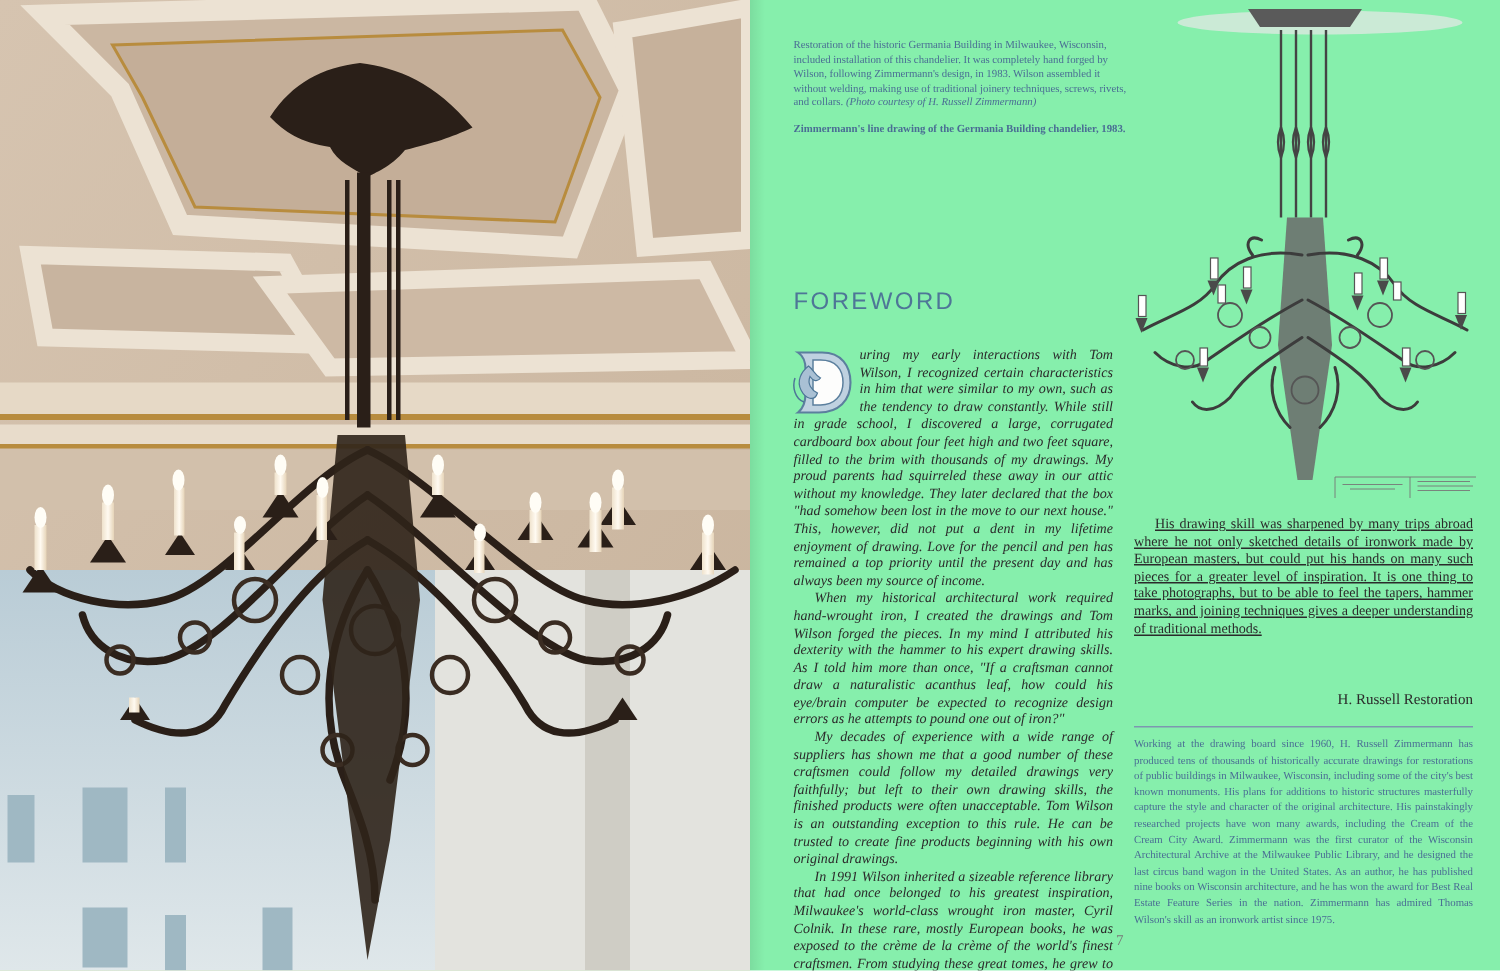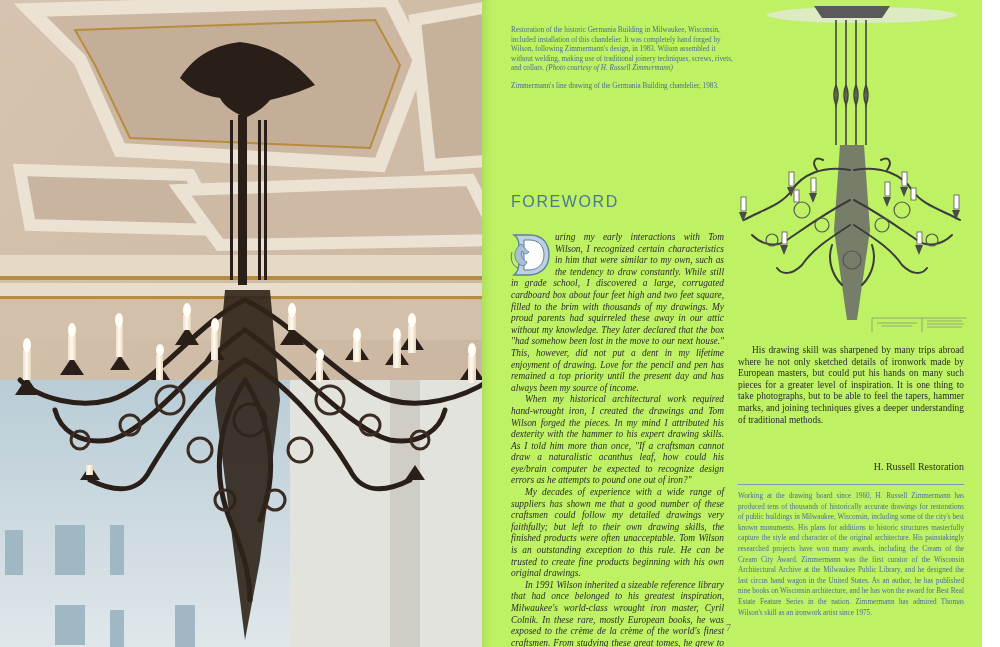--- a/index.html
+++ b/index.html
@@ -4,35 +4,35 @@
 <style>
   * { box-sizing: border-box; margin: 0; padding: 0; }
   html, body { width: 1000px; height: 647px; overflow: hidden; background: #fff; }
   body { position: relative; font-family: "Liberation Serif", "DejaVu Serif", serif; color: #2a2a2a; }
 
   
   .photo { position: absolute; left: 0; top: 0; width: 500px; height: 647px; overflow: hidden; background: #d8c6b2; }
   .photo svg { display: block; width: 500px; height: 647px; }
 
   
-  .page { position: absolute; left: 482px; top: 0; width: 500px; height: 647px; background: #bef264; }
+  .page { position: absolute; left: 500px; top: 0; width: 500px; height: 647px; background: #86efac; }
   .caption-block { position: absolute; left: 29px; top: 26px; width: 222px; font-size: 7.2px; line-height: 9.6px; color: #4a6e94; }
-  .caption-block p + p { margin-top: 8px; }
+  .caption-block p + p { margin-top: 8px; font-weight: bold; }
   .caption-block em { font-style: italic; }
 
   .title { position: absolute; left: 29px; top: 193px; font-family: "Liberation Sans", "DejaVu Sans", sans-serif; font-size: 16px; letter-spacing: 1.6px; color: #4e7697; font-weight: normal; }
 
   .body-col { position: absolute; left: 29px; top: 232px; width: 213px; font-size: 9.4px; line-height: 11.6px; text-align: justify; color: #2b2b2b; }
   .body-col p { text-indent: 14px; font-style: italic; }
   .body-col p.first { text-indent: 0; }
   .dropcap { float: left; width: 41px; height: 45px; margin: 0 4px 0 -1px; }
 
   .drawing { position: absolute; left: 250px; top: 0; width: 250px; height: 335px; }
 
-  .body-col2 { position: absolute; left: 256px; top: 345px; width: 226px; font-size: 9.4px; line-height: 11.6px; text-align: justify; color: #2b2b2b; }
+  .body-col2 { position: absolute; left: 256px; top: 345px; width: 226px; font-size: 9.4px; line-height: 11.6px; text-align: justify; color: #2b2b2b; text-decoration: underline; }
   .body-col2 p { text-indent: 14px; }
   .signature { position: absolute; right: 18px; top: 461px; font-size: 10px; color: #2b2b2b; }
   .rule { position: absolute; left: 256px; top: 484px; width: 226px; height: 1px; background: #7d97b0; }
   .bio { position: absolute; left: 256px; top: 491px; width: 226px; font-size: 7.2px; line-height: 10.6px; color: #4a6e94; text-align: justify; }
   .folio { position: absolute; left: 244px; top: 622px; font-size: 10px; color: #777; }
   .gutter { position: absolute; left: 0; top: 0; width: 10px; height: 647px; background: linear-gradient(to right, rgba(0,0,0,0.08), rgba(0,0,0,0)); }
 </style>
 </head>
 <body>
 

